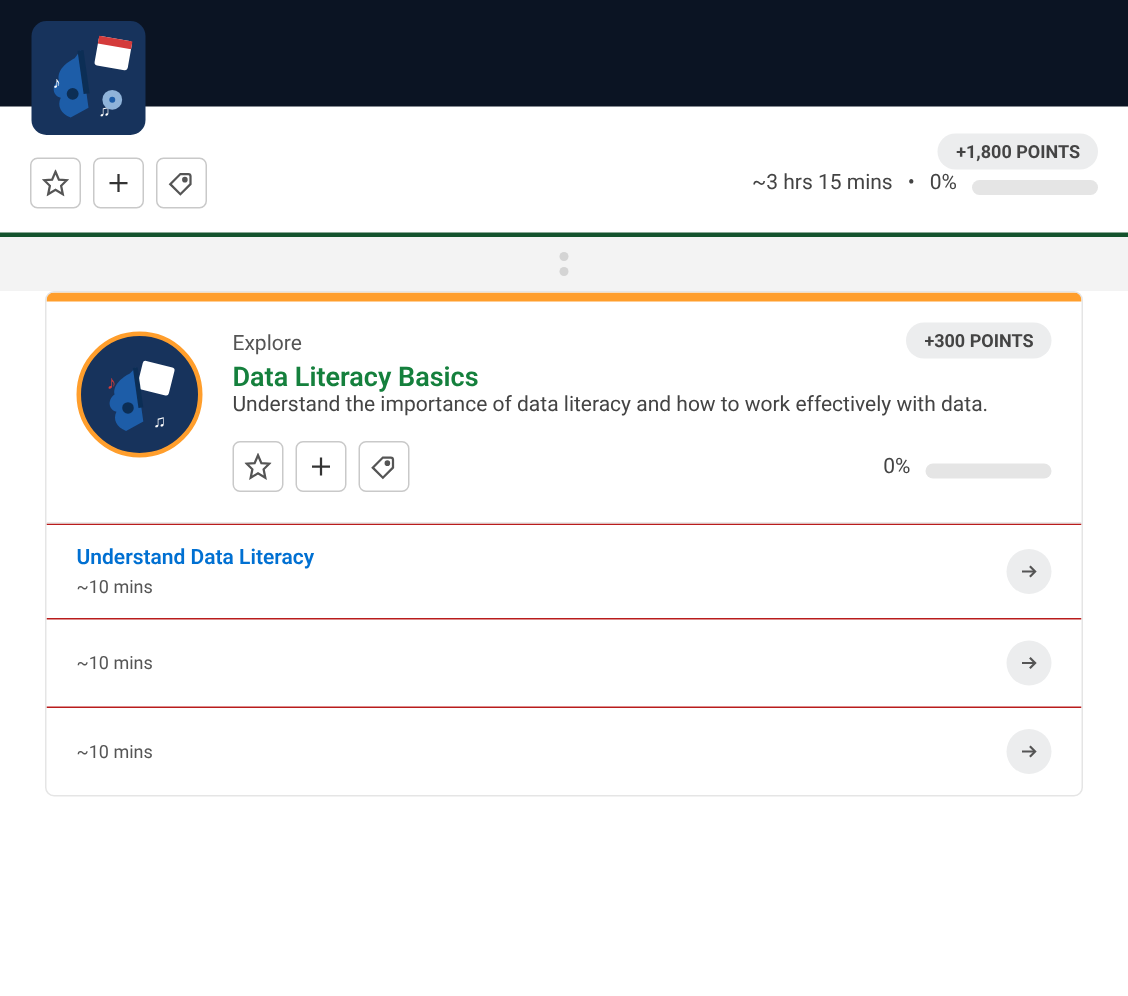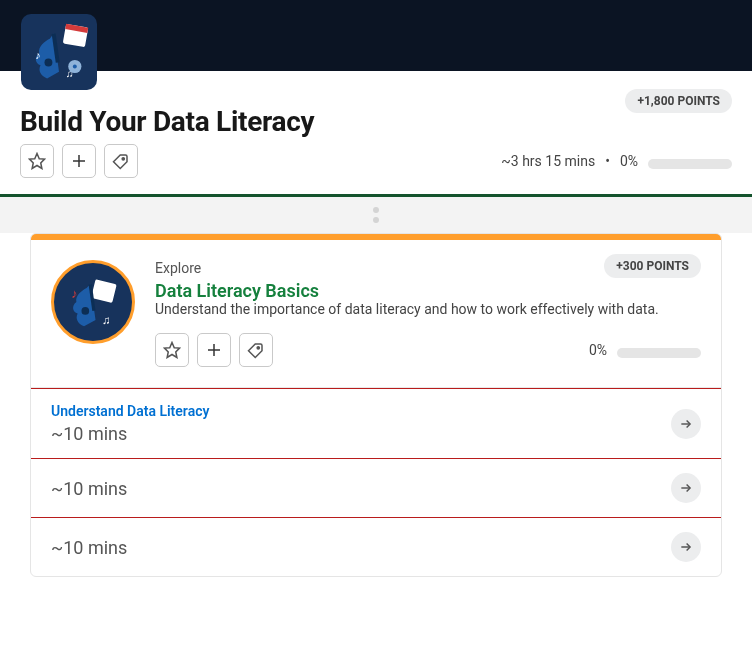--- a/index.html
+++ b/index.html
@@ -172,21 +172,21 @@
   }
   .unit:first-of-type { border-top:none; }
   .unit-text { }
   .unit-title {
     font-size: 14px;
     font-weight: 600;
     color: #0070d2;
     margin-bottom: 4px;
   }
   .unit-time {
-    font-size: 18px;
+    font-size: 12px;
     color: #555;
   }
   .unit-go {
     width: 30px;
     height: 30px;
     background: #ecedee;
     border-radius: 50%;
     display: flex;
     align-items: center;
     justify-content: center;
@@ -206,21 +206,20 @@
       <text x="14" y="60" font-size="16" fill="#fff">♪</text>
       <text x="60" y="88" font-size="16" fill="#fff">♫</text>
       <circle cx="74" cy="72" r="10" fill="#8fb3d9"></circle>
       <circle cx="74" cy="72" r="3" fill="#1d5da8"></circle>
     </svg>
   </div>
 </div>
 
 <div class="header">
   <div class="points-pill">+1,800 POINTS</div>
-  <h1 class="title">Build Your Data Literacy</h1>
   <div class="action-row">
     <div class="action-buttons">
       <button class="icon-btn">
         <svg width="18" height="18" viewBox="0 0 24 24" fill="none" stroke="#555" stroke-width="2">
             <polygon points="12 2 15 9 22 9.5 17 14.5 18.5 22 12 18 5.5 22 7 14.5 2 9.5 9 9"></polygon>
           </svg>
       </button>
       <button class="icon-btn">
         <svg width="18" height="18" viewBox="0 0 24 24" fill="none" stroke="#333" stroke-width="2">
             <line x1="12" y1="4" x2="12" y2="20"></line>

